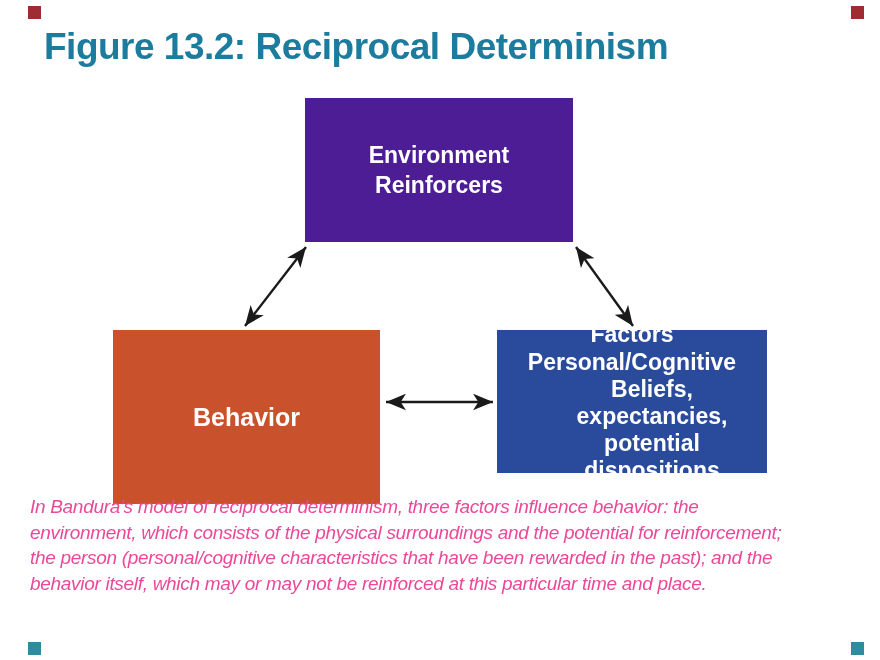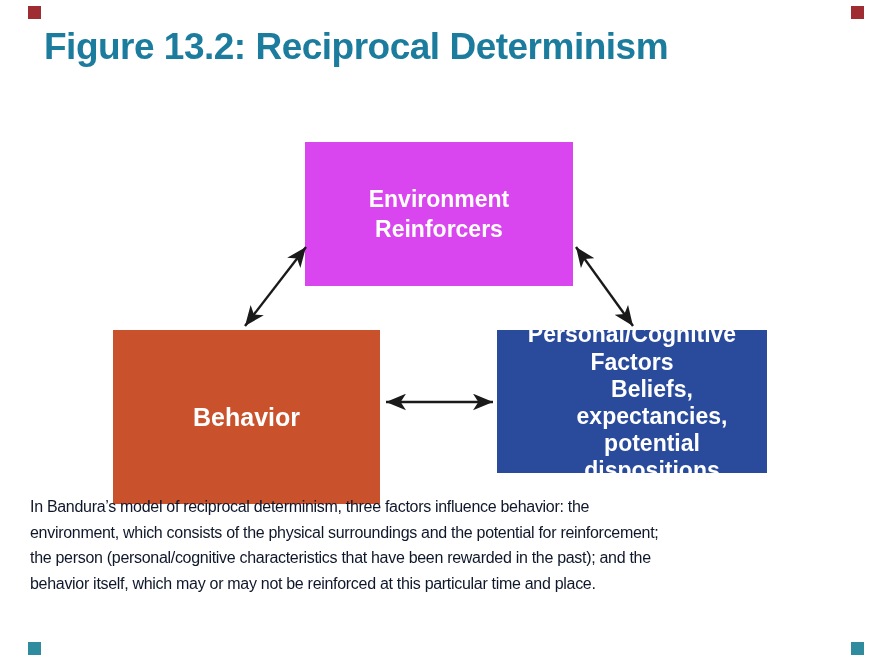--- a/index.html
+++ b/index.html
@@ -44,51 +44,52 @@
   .box-beh .head{font-size:25px;}
   .box-per .head{font-size:23px;line-height:28px;}
   .box-per .sub{font-size:23px;line-height:27px;margin-left:40px;}
 
   .arrows{position:absolute;left:0;top:0;pointer-events:none;}
   .arrow-line{stroke:#1a1a1a;stroke-width:2.4;}
 
   .caption{
     position:absolute;
     left:30px;top:494px;
-    font-size:16px;
+    font-size:19px;
     line-height:25.5px;
     letter-spacing:-0.3px;
-    color:#0f172a;
+    color:#ec4899;
+    font-style:italic;
   }
   .caption div{white-space:nowrap;}
 </style>
 </head>
 <body>
 
 <div class="slide">
 
   <div class="corner tl" style="background: rgb(160, 44, 51);"></div>
   <div class="corner tr" style="background: rgb(160, 44, 51);"></div>
   <div class="corner bl" style="background: rgb(46, 140, 158);"></div>
   <div class="corner br" style="background: rgb(46, 140, 158);"></div>
 
   <div class="title" style="color: rgb(27, 124, 158); text-align: center;">Figure 13.2: Reciprocal Determinism</div>
 
-  <div class="box box-env" style="background: #d946ef; margin-top: 44px;">
+  <div class="box box-env" style="background: #4c1d95;">
     <div class="head">Environment</div>
     <div class="sub">Reinforcers</div>
   </div>
 
   <div class="box box-beh" style="background: rgb(201, 81, 43);">
     <div class="head">Behavior</div>
   </div>
 
   <div class="box box-per" style="background: rgb(42, 74, 156);">
+    <div class="head">Factors</div>
     <div class="head">Personal/Cognitive</div>
-    <div class="head">Factors</div>
     <div class="sub">Beliefs, expectancies,</div>
     <div class="sub">potential dispositions</div>
   </div>
 
   <svg class="arrows" width="880" height="660" viewBox="0 0 880 660">
     <defs>
       <marker id="ah" viewBox="0 0 12 10" refX="12" refY="5" markerWidth="20" markerHeight="17" markerUnits="userSpaceOnUse" orient="auto-start-reverse">
         <path d="M0,0 L12,5 L0,10 L3.2,5 Z" fill="#1a1a1a"></path>
       </marker>
     </defs>

